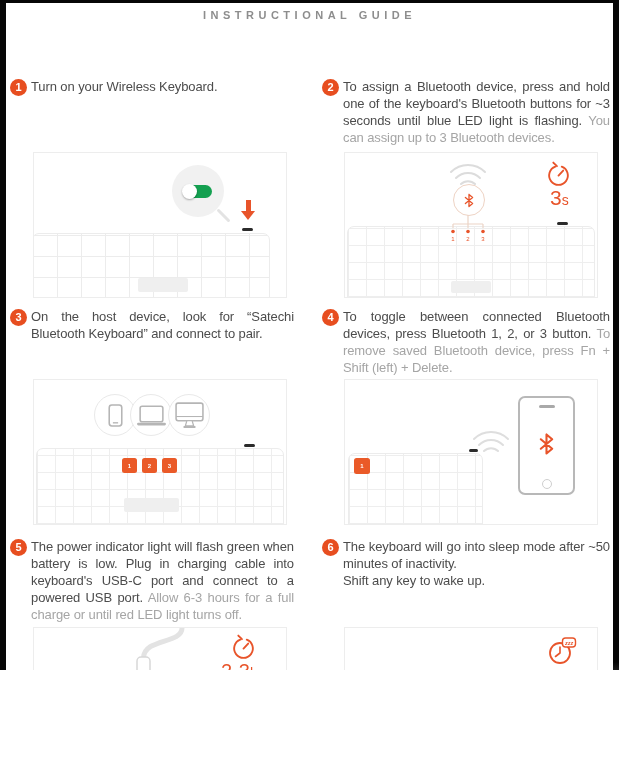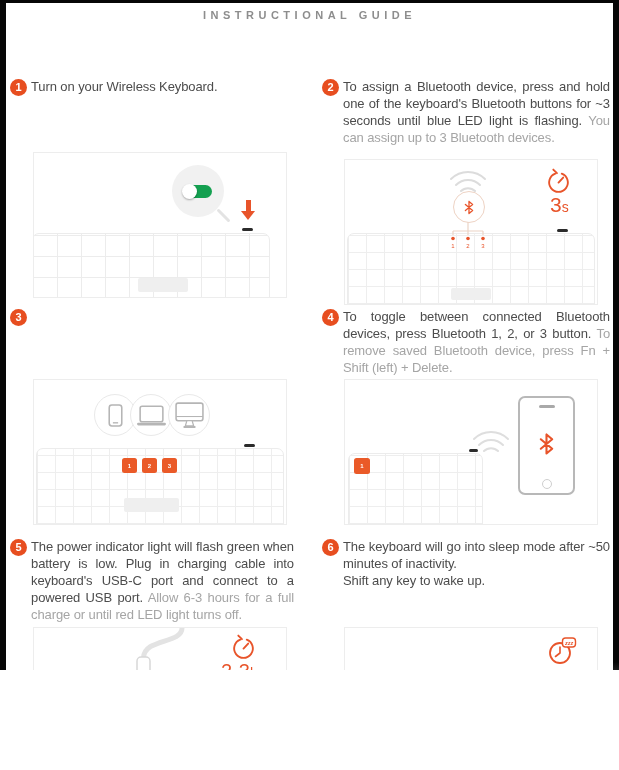--- a/index.html
+++ b/index.html
@@ -77,21 +77,21 @@
     <p class="copy"><span class="dark">Turn on your Wireless Keyboard.</span><br></p>
   </section>
 
   <section class="step" style="left:322px;top:78px;width:288px;">
     <span class="badge">2</span>
     <p class="copy"><span class="dark">To assign a Bluetooth device, press and hold one of the keyboard's Bluetooth buttons for ~3 seconds until blue LED light is flashing.</span> <span class="light">You can assign up to 3 Bluetooth devices.</span></p>
   </section>
 
   <section class="step" style="left:10px;top:308px;width:284px;">
     <span class="badge">3</span>
-    <p class="copy"><br></p>
+    <p class="copy"><span class="dark">On the host device, look for “Satechi Bluetooth Keyboard” and connect to pair.</span><br></p>
   </section>
 
   <section class="step" style="left:322px;top:308px;width:288px;">
     <span class="badge">4</span>
     <p class="copy"><span class="dark">To toggle between connected Bluetooth devices, press Bluetooth 1, 2, or 3 button.</span> <span class="light">To remove saved Bluetooth device, press Fn + Shift (left) + Delete.</span></p>
   </section>
 
   <section class="step" style="left:10px;top:538px;width:284px;">
     <span class="badge">5</span>
     <p class="copy"><span class="dark">The power indicator light will flash green when battery is low. Plug in charging cable into keyboard's USB-C port and connect to a powered USB port.</span> <span class="light">Allow 6-3 hours for a full charge or until red LED light turns off.</span></p>
@@ -111,21 +111,21 @@
         <div class="knob"></div>
       </div>
     </div>
     <div class="lens-handle" style="left:181px;top:61px;"></div>
     <div class="arrow" style="left:207px;top:47px;">
       <div class="stem"></div>
         <div class="head"></div>
     </div>
   </div>
 
-  <div class="imgbox" style="left:344px;top:159px;width:252px;height:144px;">
+  <div class="imgbox" style="left:344px;top:152px;width:252px;height:144px;">
     <div class="kbd kbd-sm" style="left:2px;top:73px;width:246px;height:70px;"></div>
     <div class="spacebar" style="left:106px;top:128px;width:40px;height:12px;"></div>
     <div class="power-dash" style="left:212px;top:69px;width:11px;height:3px;"></div>
     <svg class="abs" style="left:98px;top:4px;" width="50" height="28" viewBox="0 0 50 28">
       <g fill="none" stroke="#dcdcdc" stroke-width="2" stroke-linecap="round">
         <path d="M18 27 a10 10 0 0 1 14 0"></path>
         <path d="M13 21 a17 17 0 0 1 24 0"></path>
         <path d="M8 15 a24 24 0 0 1 34 0"></path>
       </g>
     </svg>

